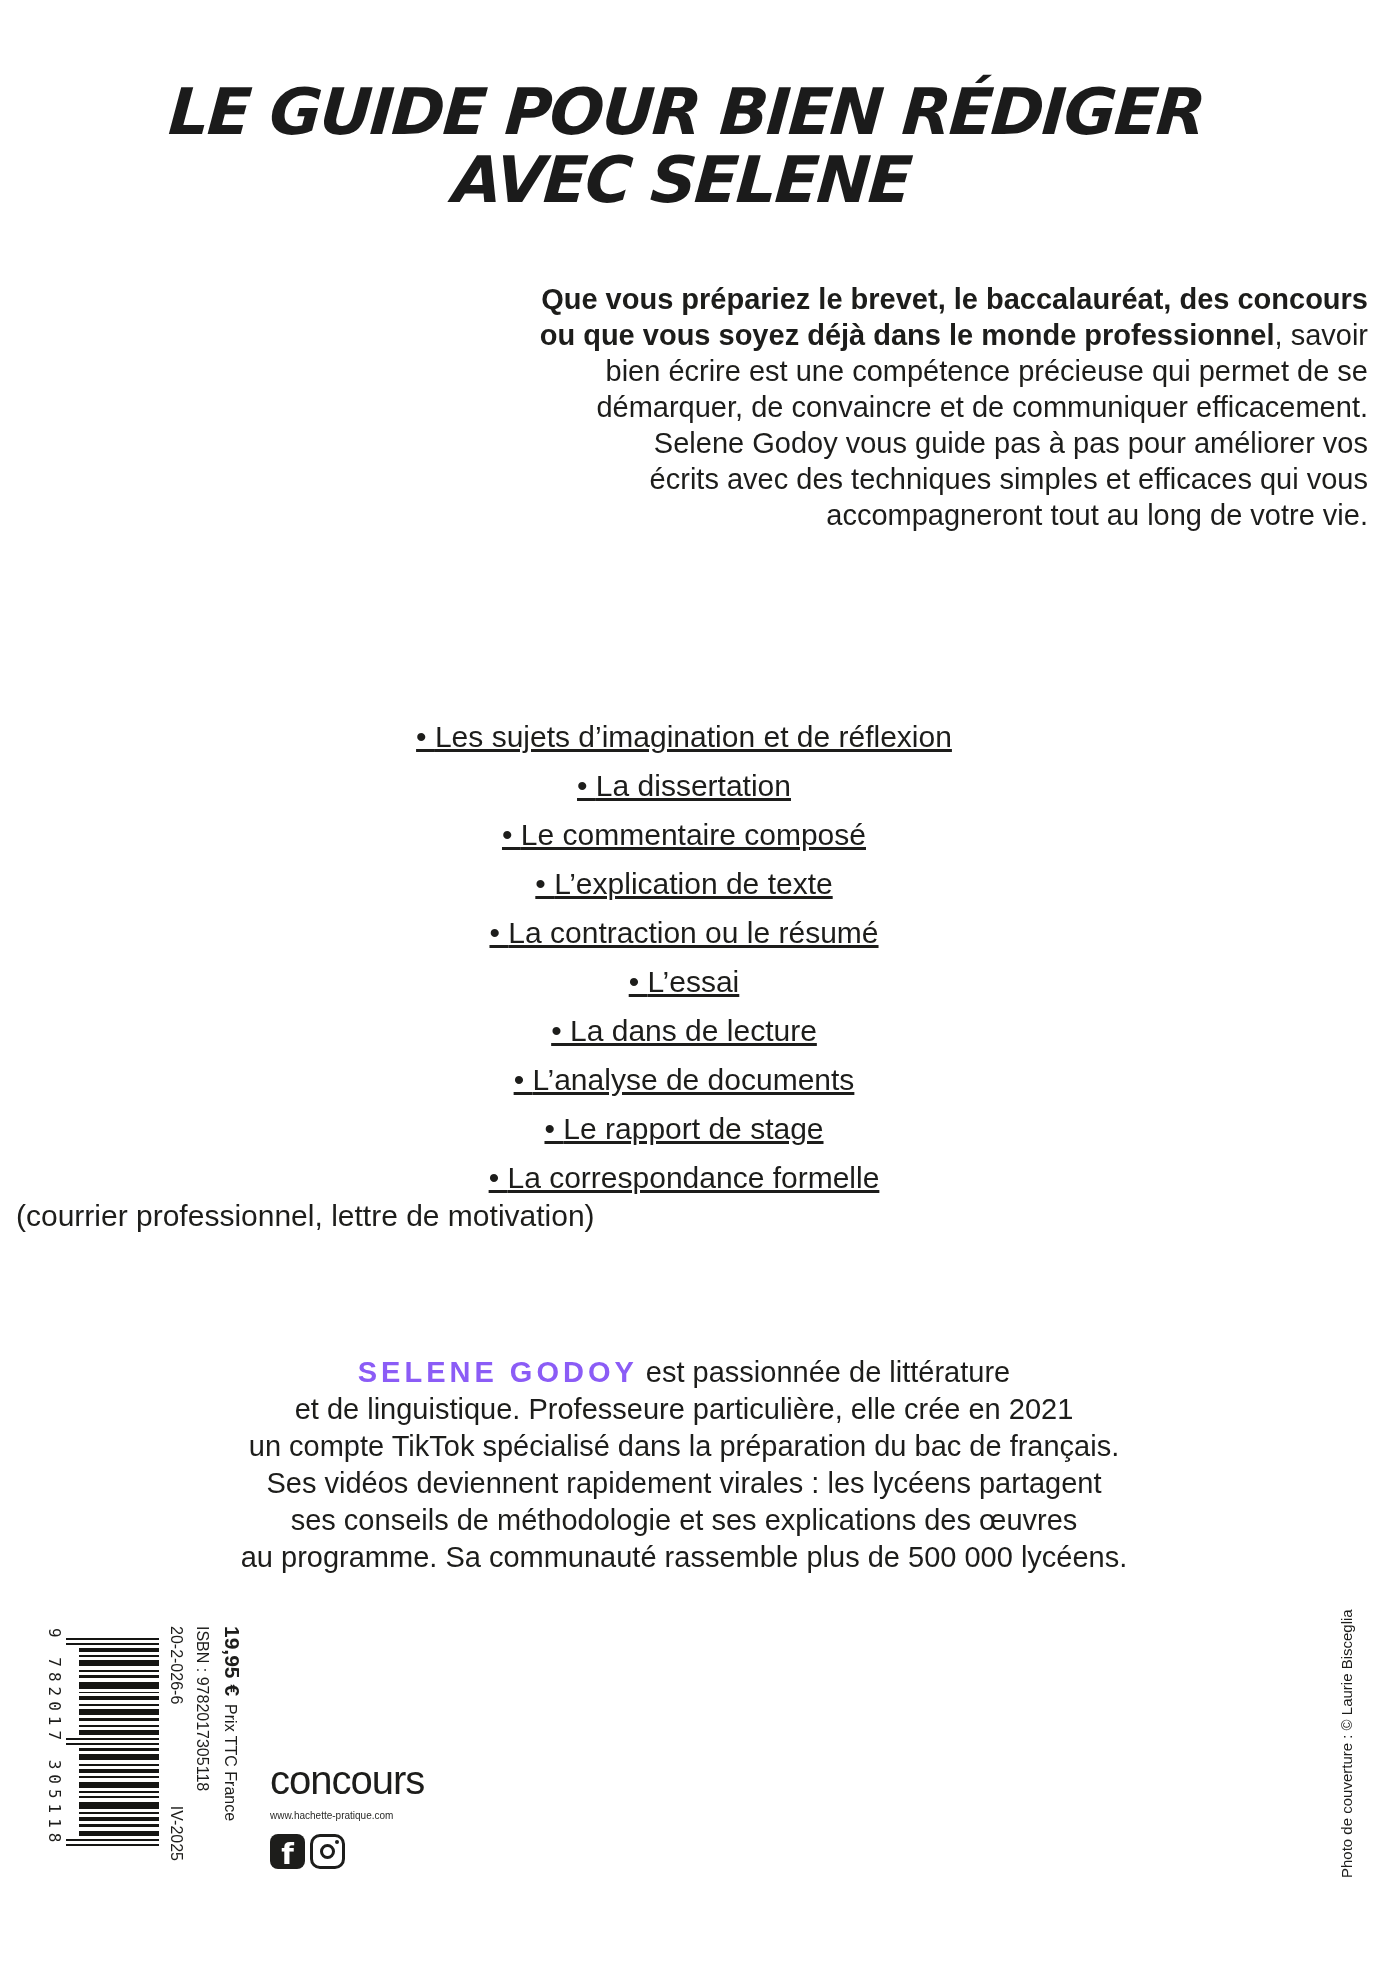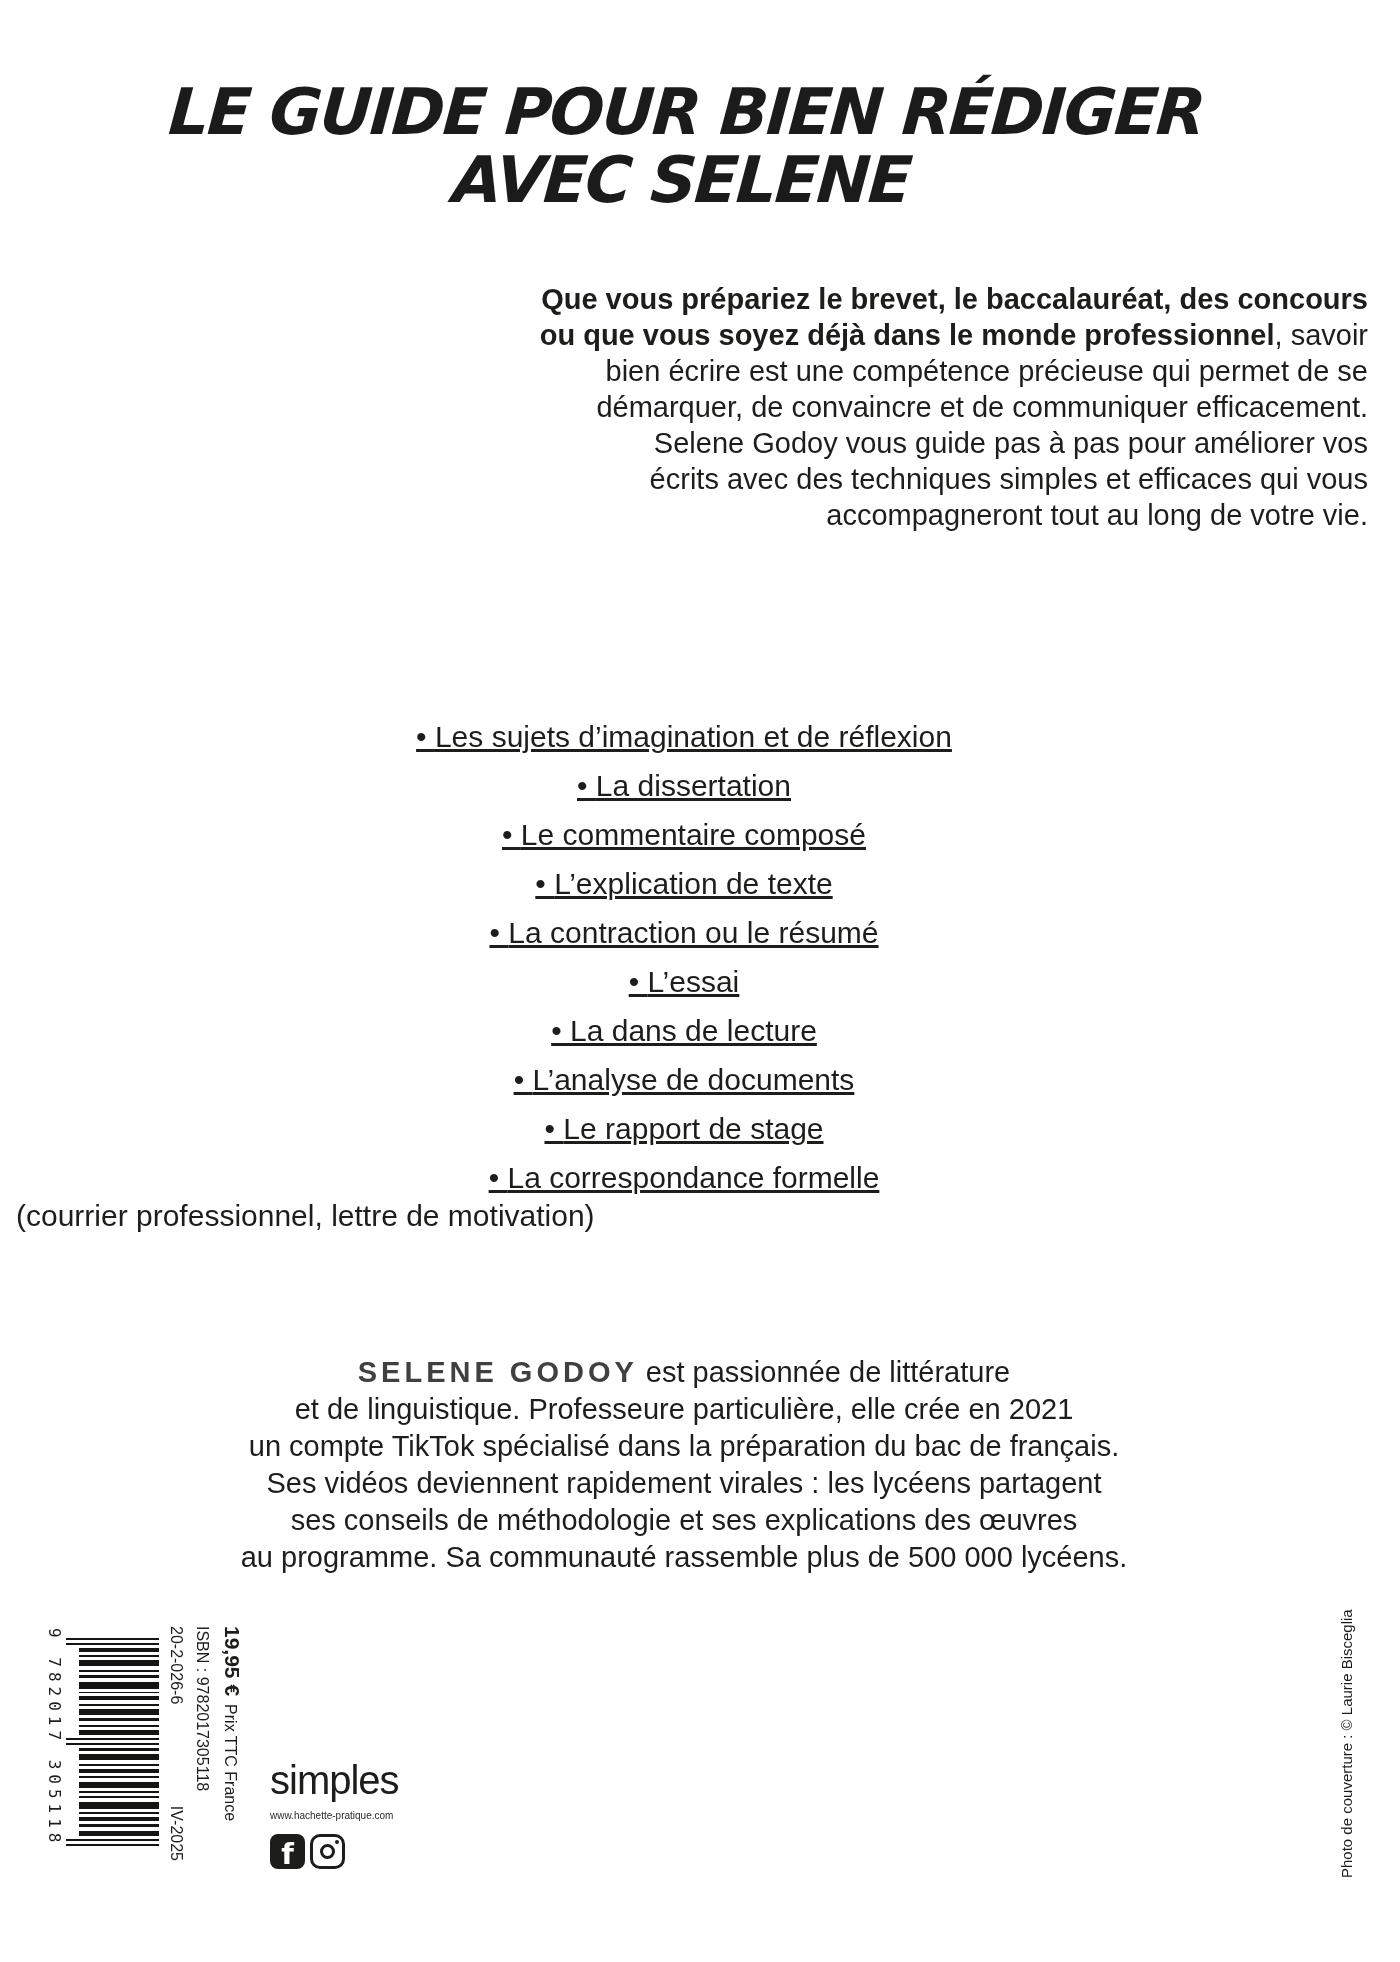--- a/index.html
+++ b/index.html
@@ -46,21 +46,21 @@
     text-align:left; font-size:30px; line-height:40px;
   }
   
   .bio {
     position:absolute; top:1354px; left:0; width:1368px;
     text-align:center;
     font-size:29px; line-height:37px;
     white-space:pre-line;
   }
   .bio .author {
-    color:#404040; font-weight:bold; letter-spacing:4px;
+    color:#8b5cf6; font-weight:bold; letter-spacing:4px;
   }
   
   .barcode-digits {
     position:absolute; left:64px; top:1628px;
     transform-origin:top left; transform:rotate(90deg);
     font-family:"DejaVu Sans Mono", monospace;
     font-size:16px; letter-spacing:5px; white-space:nowrap;
   }
   .barcode-bars {
     position:absolute; left:66px; top:1638px;
@@ -191,21 +191,21 @@
   <div class="pubinfo">
     <div class="price-line"><span class="price">19,95 €</span><span class="price-label">Prix TTC France</span></div>
     <div class="isbn-line">ISBN : 9782017305118</div>
     <div class="ref-line">
       <span>20-2-026-6</span>
       <span>IV-2025</span>
     </div>
   </div>
 
   <div class="publisher-block">
-    <div class="publisher-name">simples</div>
+    <div class="publisher-name">concours</div>
     <div class="publisher-site">www.hachette-pratique.com</div>
     <div class="social-row">
       <div class="fb-icon">f</div>
       <div class="ig-icon">
         <div class="lens"></div>
         <div class="dot"></div>
       </div>
     </div>
   </div>
 

